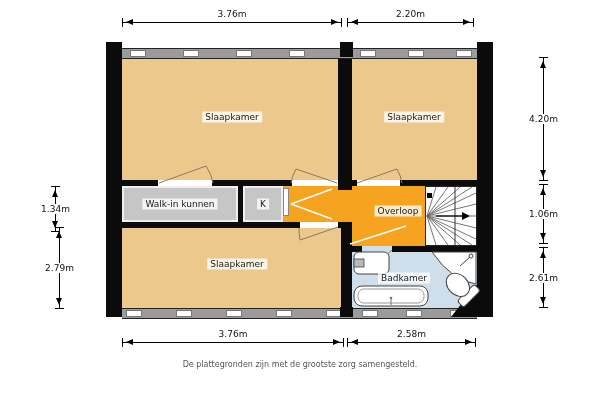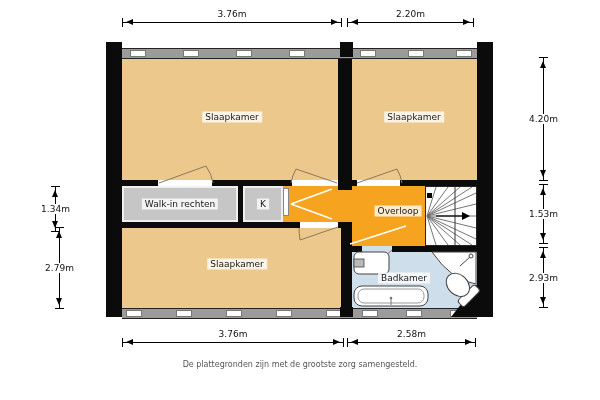--- a/index.html
+++ b/index.html
@@ -155,21 +155,21 @@
     </g>
 
     <g transform="rotate(-45 460 287)">
       <rect x="448" y="295" width="24" height="9" rx="3" fill="#fff" stroke="#444" stroke-width="1"></rect>
       <ellipse cx="460" cy="284" rx="10" ry="13" fill="#fff" stroke="#444" stroke-width="1"></ellipse>
     </g>
   </svg>
 
   <div class="rlabel" style="left:232px;top:117px;">Slaapkamer</div>
   <div class="rlabel" style="left:414px;top:117px;">Slaapkamer</div>
-  <div class="rlabel" style="left:180px;top:204px;">Walk-in rechten</div>
+  <div class="rlabel" style="left:180px;top:204px;">Walk-in kunnen</div>
   <div class="rlabel" style="left:263px;top:204px;">K</div>
   <div class="rlabel" style="left:398px;top:211px;">Overloop</div>
   <div class="rlabel" style="left:237px;top:264px;">Slaapkamer</div>
   <div class="rlabel" style="left:404px;top:278px;">Badkamer</div>
 
   <div class="hdim" style="left:123px;top:22px;width:218px;">
     <span class="et etl"></span>
       <span class="et etr"></span>
     <span class="dlabel">3.76m</span>
   </div>
@@ -199,25 +199,25 @@
     <span class="dlabel">2.79m</span>
   </div>
   <div class="vdim" style="left:543px;top:58px;height:122px;">
     <span class="et ett"></span>
       <span class="et etb"></span>
     <span class="dlabel">4.20m</span>
   </div>
   <div class="vdim" style="left:543px;top:185px;height:58px;">
     <span class="et ett"></span>
       <span class="et etb"></span>
-    <span class="dlabel">1.53m</span>
+    <span class="dlabel">1.06m</span>
   </div>
   <div class="vdim" style="left:543px;top:248px;height:59px;">
     <span class="et ett"></span>
       <span class="et etb"></span>
-    <span class="dlabel">2.93m</span>
+    <span class="dlabel">2.61m</span>
   </div>
 
   <div class="footer" style="top:360px;">
     <div>De plattegronden zijn met de grootste zorg samengesteld.</div>
   </div>
 
 </div>
 
 </body></html>

